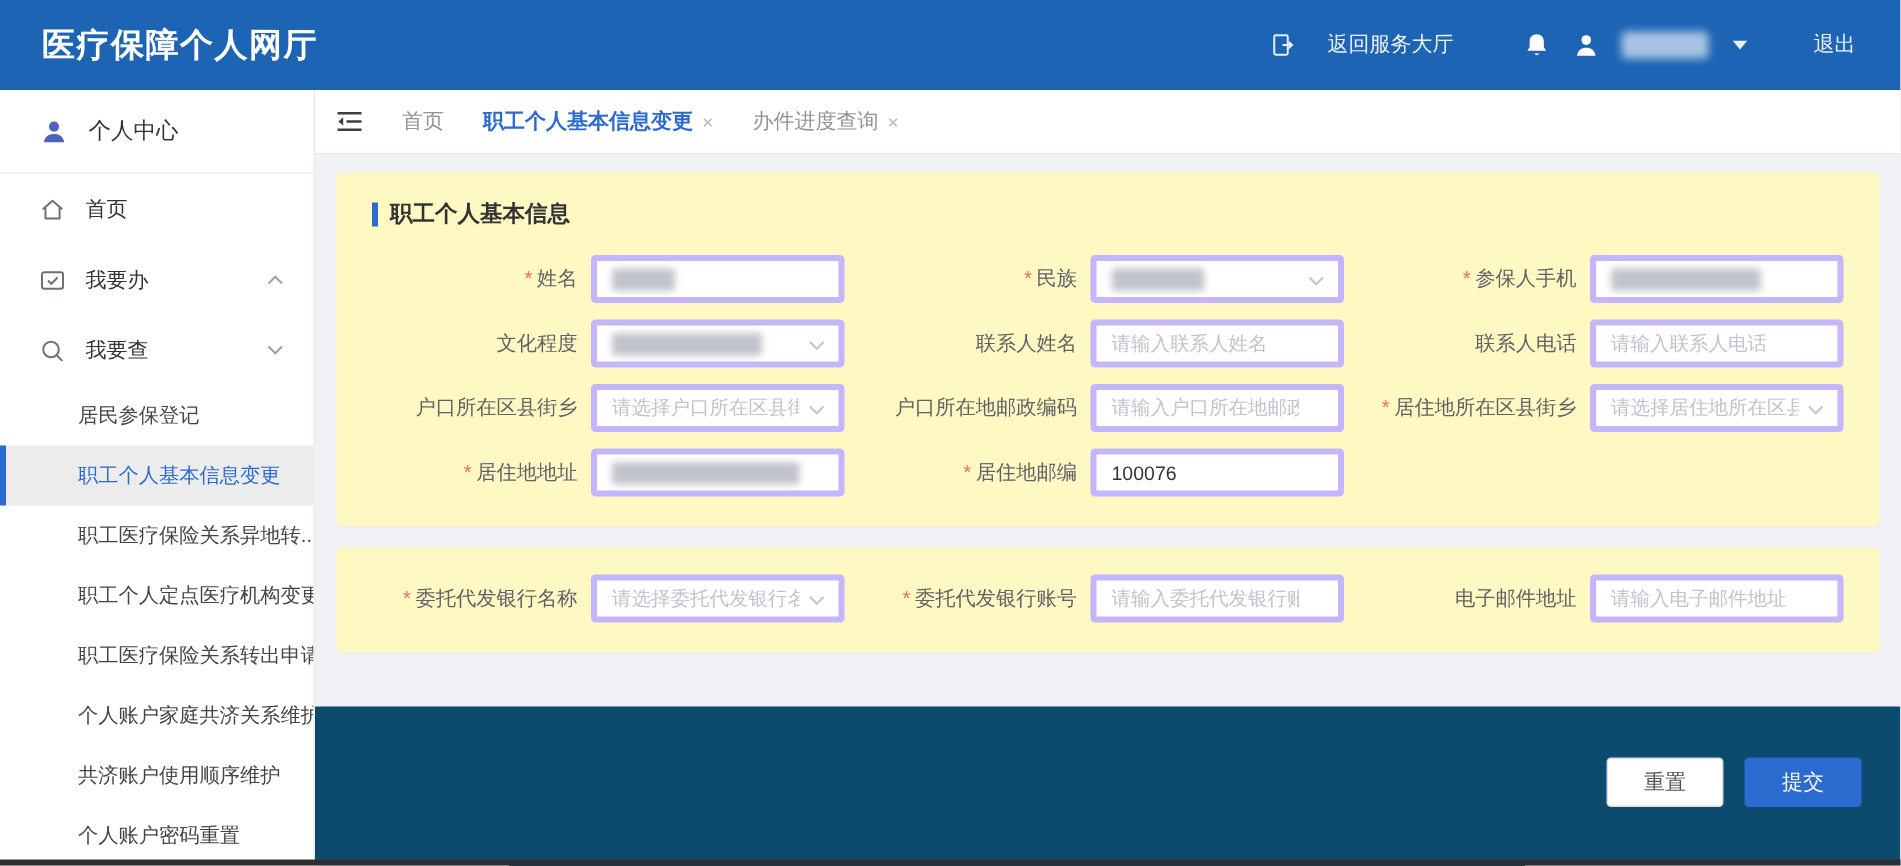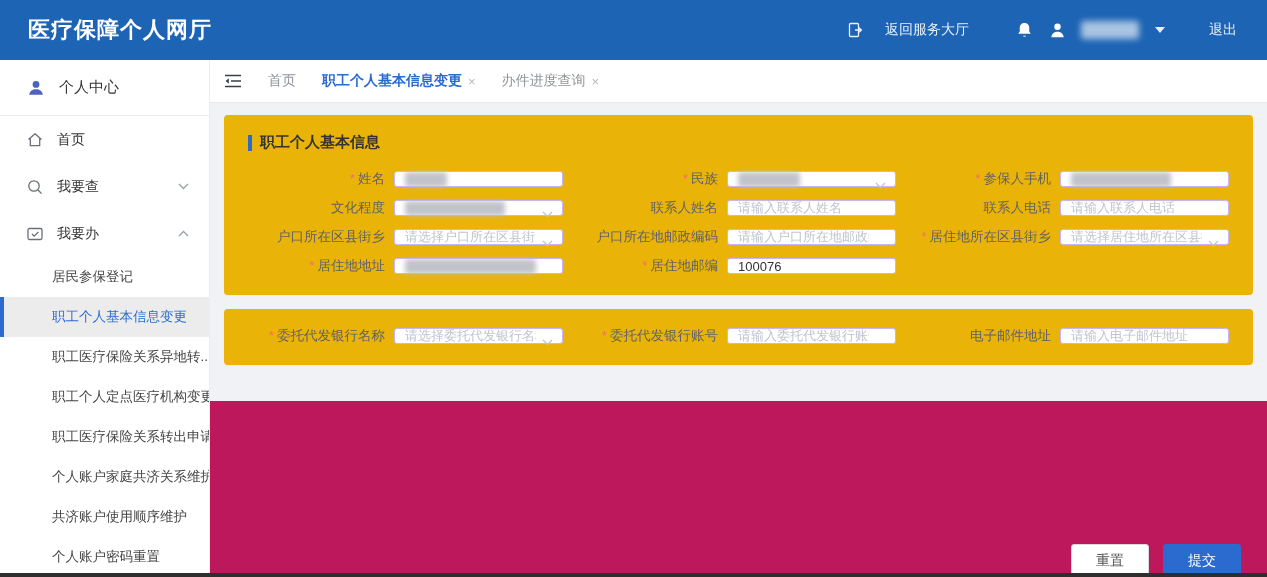--- a/index.html
+++ b/index.html
@@ -30,38 +30,38 @@
 
   
   .tabbar { height:43px; background:#fff; border-bottom:1px solid #e8e8e8; display:flex; align-items:center; padding-left:14px; gap:26px; }
   .tab { font-size:14px; color:#909399; display:flex; align-items:center; gap:6px; cursor:pointer; }
   .tab.active { color:#2b6bd0; font-weight:bold; }
   .tab .x { color:#b4b8bf; font-size:13px; font-weight:normal; }
   .collapse-btn { cursor:pointer; display:flex; align-items:center; }
 
   
   .content { flex:1; display:flex; flex-direction:column; overflow:hidden; }
-  .card { background:#eab308; border-radius:4px; margin:12px 14px 0 14px; padding:18px 24px 20px 24px; box-shadow:0 1px 2px rgba(0,0,0,.03); }
+  .card { background:#fef9c3; border-radius:4px; margin:12px 14px 0 14px; padding:18px 24px 20px 24px; box-shadow:0 1px 2px rgba(0,0,0,.03); }
   .sec-title { display:flex; align-items:center; gap:8px; font-size:15px; font-weight:bold; color:#333; margin-bottom:18px; }
   .sec-bar { width:4px; height:16px; background:#2b6bd0; display:inline-block; }
 
   .form-grid { display:grid; grid-template-columns:repeat(3,1fr); column-gap:18px; row-gap:11px; }
   .field { display:flex; align-items:center; min-width:0; }
   .lbl { width:146px; flex-shrink:0; text-align:right; padding-right:9px; font-size:13.5px; color:#606266; white-space:nowrap; }
   .lbl.required::before { content:"*"; color:#f56c6c; margin-right:3px; }
-  .ctrl { flex:1; height:16px; border:1px solid #c4b5fd; border-radius:3px; background:#fff; display:flex; align-items:center; padding:0 26px 0 10px; position:relative; min-width:0; cursor:text; }
+  .ctrl { flex:1; height:32px; border:4px solid #c4b5fd; border-radius:3px; background:#fff; display:flex; align-items:center; padding:0 26px 0 10px; position:relative; min-width:0; cursor:text; }
   .ctrl.select { cursor:pointer; }
   .ctrl .arrow { position:absolute; right:9px; top:10px; }
   .ph { color:#bfc4cc; font-size:13px; white-space:nowrap; overflow:hidden; }
   .val { color:#333; font-size:13px; }
   .redact { height:15px; border-radius:2px; background:#b6bac1; filter:blur(2.5px); opacity:.85; }
   .w-xs{width:42px;} .w-sm{width:62px;} .w-md{width:100px;} .w-lg{width:150px;} .w-xl{width:205px;}
 
   
-  .footer-strip { background:#be185d; flex:1; margin-top:36px; display:flex; justify-content:flex-end; align-items:flex-end; gap:14px; padding:34px 26px 0 0; }
+  .footer-strip { background:#0c4a6e; flex:1; margin-top:36px; display:flex; justify-content:flex-end; align-items:flex-start; gap:14px; padding:34px 26px 0 0; }
   .btn { height:33px; padding:0 24px; border-radius:3px; font-size:14px; cursor:pointer; border:1px solid #d9d9d9; background:#fff; color:#555; font-family:inherit; }
   .btn.primary { background:#2b6bd0; border-color:#2b6bd0; color:#fff; }
 
   .bottom-edge { position:fixed; left:0; bottom:0; width:1267px; height:4px; background:#2e2e2e; z-index:50; }
 
   svg { display:block; }
 </style>
 </head>
 <body>
 
@@ -119,43 +119,43 @@
         <svg width="18" height="18" viewBox="0 0 18 18">
             <path d="M2.5 8.5L9 2.8l6.5 5.7M4.3 7.5v7.2h9.4V7.5" fill="none" stroke="#6b6f76" stroke-width="1.3" stroke-linejoin="round"></path>
           </svg>
       </span>
       <span>首页</span>
     </div>
 
     <div class="nav-item">
       <span>
         <svg width="18" height="18" viewBox="0 0 18 18">
+            <rect x="2" y="3.5" width="14" height="11" rx="1.5" fill="none" stroke="#6b6f76" stroke-width="1.3"></rect>
+            <path d="M6 9l2.2 2.2L12.4 7" fill="none" stroke="#6b6f76" stroke-width="1.3"></path>
+          </svg>
+      </span>
+      <span>我要办</span>
+      <span class="chev">
+        <svg width="11" height="7" viewBox="0 0 11 7">
+            <path d="M1 6l4.5-4.5L10 6" fill="none" stroke="#9aa0a8" stroke-width="1.3"></path>
+          </svg>
+      </span>
+    </div>
+
+    <div class="nav-item">
+      <span>
+        <svg width="18" height="18" viewBox="0 0 18 18">
             <circle cx="8" cy="8" r="5.2" fill="none" stroke="#6b6f76" stroke-width="1.3"></circle>
             <path d="M12 12l3.6 3.6" stroke="#6b6f76" stroke-width="1.3"></path>
           </svg>
       </span>
       <span>我要查</span>
       <span class="chev">
         <svg width="11" height="7" viewBox="0 0 11 7">
             <path d="M1 1l4.5 4.5L10 1" fill="none" stroke="#9aa0a8" stroke-width="1.3"></path>
-          </svg>
-      </span>
-    </div>
-
-    <div class="nav-item">
-      <span>
-        <svg width="18" height="18" viewBox="0 0 18 18">
-            <rect x="2" y="3.5" width="14" height="11" rx="1.5" fill="none" stroke="#6b6f76" stroke-width="1.3"></rect>
-            <path d="M6 9l2.2 2.2L12.4 7" fill="none" stroke="#6b6f76" stroke-width="1.3"></path>
-          </svg>
-      </span>
-      <span>我要办</span>
-      <span class="chev">
-        <svg width="11" height="7" viewBox="0 0 11 7">
-            <path d="M1 6l4.5-4.5L10 6" fill="none" stroke="#9aa0a8" stroke-width="1.3"></path>
           </svg>
       </span>
     </div>
 
     <div class="sub-item">居民参保登记</div>
     <div class="sub-item active">职工个人基本信息变更</div>
     <div class="sub-item">职工医疗保险关系异地转...</div>
     <div class="sub-item">职工个人定点医疗机构变更</div>
     <div class="sub-item">职工医疗保险关系转出申请</div>
     <div class="sub-item">个人账户家庭共济关系维护</div>

